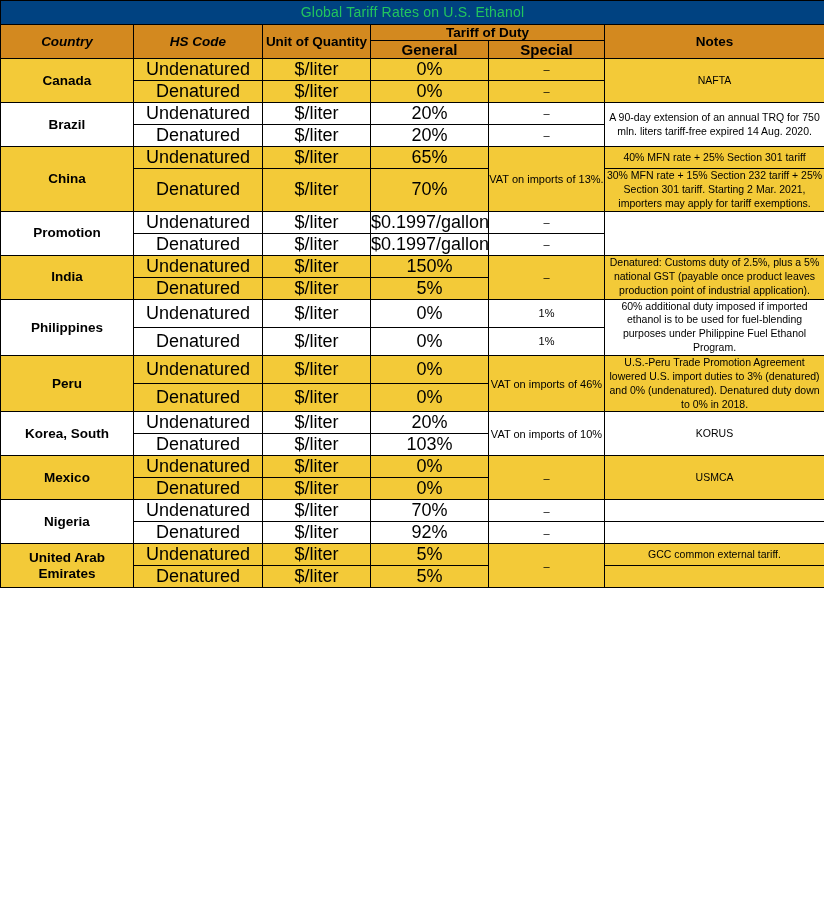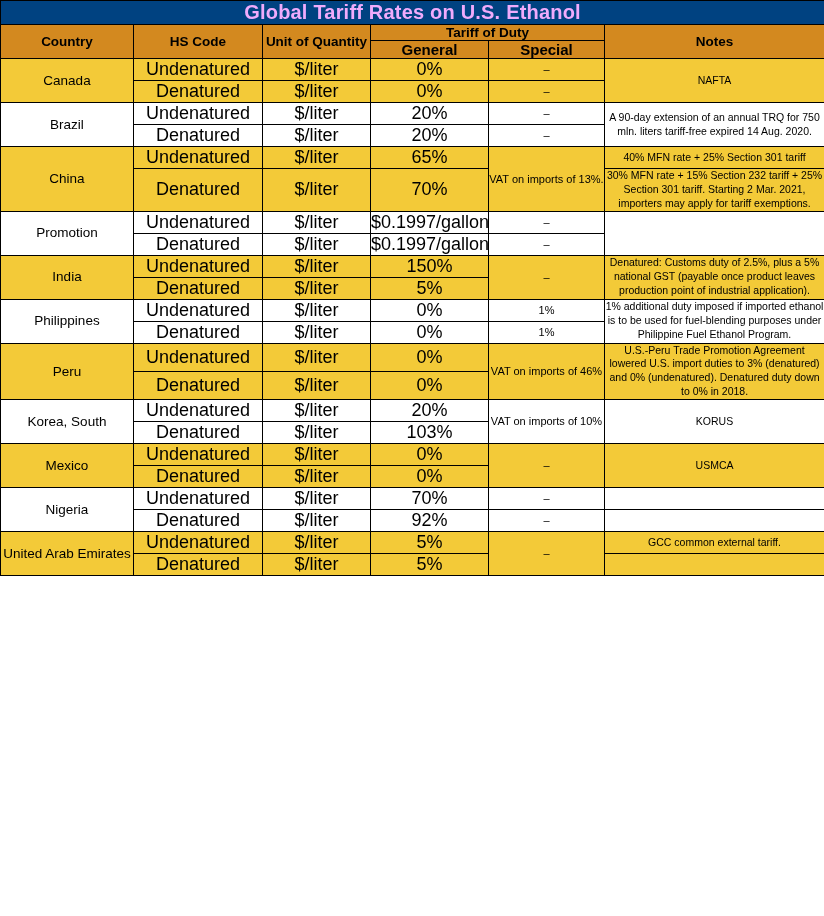--- a/index.html
+++ b/index.html
@@ -22,46 +22,47 @@
   #tariff-table td, #tariff-table th {
     border: 1px solid #000000;
     padding: 0;
     margin: 0;
     text-align: center;
     vertical-align: middle;
     box-sizing: border-box;
   }
   .title-bar {
     background: #004281;
-    color: #f0abfc;
-    font-size: 20px;
-    font-weight: bold;
+    color: #22c55e;
+    font-size: 14px;
+    font-weight: normal;
     height: 23px;
     line-height: 23px;
     letter-spacing: 0.2px;
   }
   .hdr {
     background: #d3891f;
     color: #000000;
     font-weight: bold;
     font-size: 13.5px;
   }
   .hdr-left {
     text-align: left;
     padding-left: 6px;
+    font-style: italic;
   }
   .hdr-sub {
     font-size: 15px;
   }
   tr.band-y > td { background: #f3ca38; }
   tr.band-w > td { background: #ffffff; }
   td.country {
     text-align: left;
     padding-left: 6px;
-    font-weight: normal;
+    font-weight: bold;
     font-size: 13.5px;
     line-height: 1.15;
   }
   td.hs {
     text-align: left;
     padding-left: 6px;
     font-size: 18px;
   }
   td.unit, td.general {
     font-size: 18px;
@@ -185,21 +186,21 @@
         <td class="hs">Denatured</td>
         <td class="unit">$/liter</td>
         <td class="general">5%</td>
       </tr>
       <tr class="band-w">
         <td class="country" rowspan="2">Philippines</td>
         <td class="hs">Undenatured</td>
         <td class="unit">$/liter</td>
         <td class="general">0%</td>
         <td class="special dash">1%</td>
-        <td class="notes" rowspan="2">1% additional duty imposed if imported ethanol is to be used for fuel-blending purposes under Philippine Fuel Ethanol Program.</td>
+        <td class="notes" rowspan="2">60% additional duty imposed if imported ethanol is to be used for fuel-blending purposes under Philippine Fuel Ethanol Program.</td>
       </tr>
       <tr class="band-w">
         <td class="hs">Denatured</td>
         <td class="unit">$/liter</td>
         <td class="general">0%</td>
         <td class="special dash">1%</td>
       </tr>
       <tr class="band-y">
         <td class="country" rowspan="2">Peru</td>
         <td class="hs">Undenatured</td>

